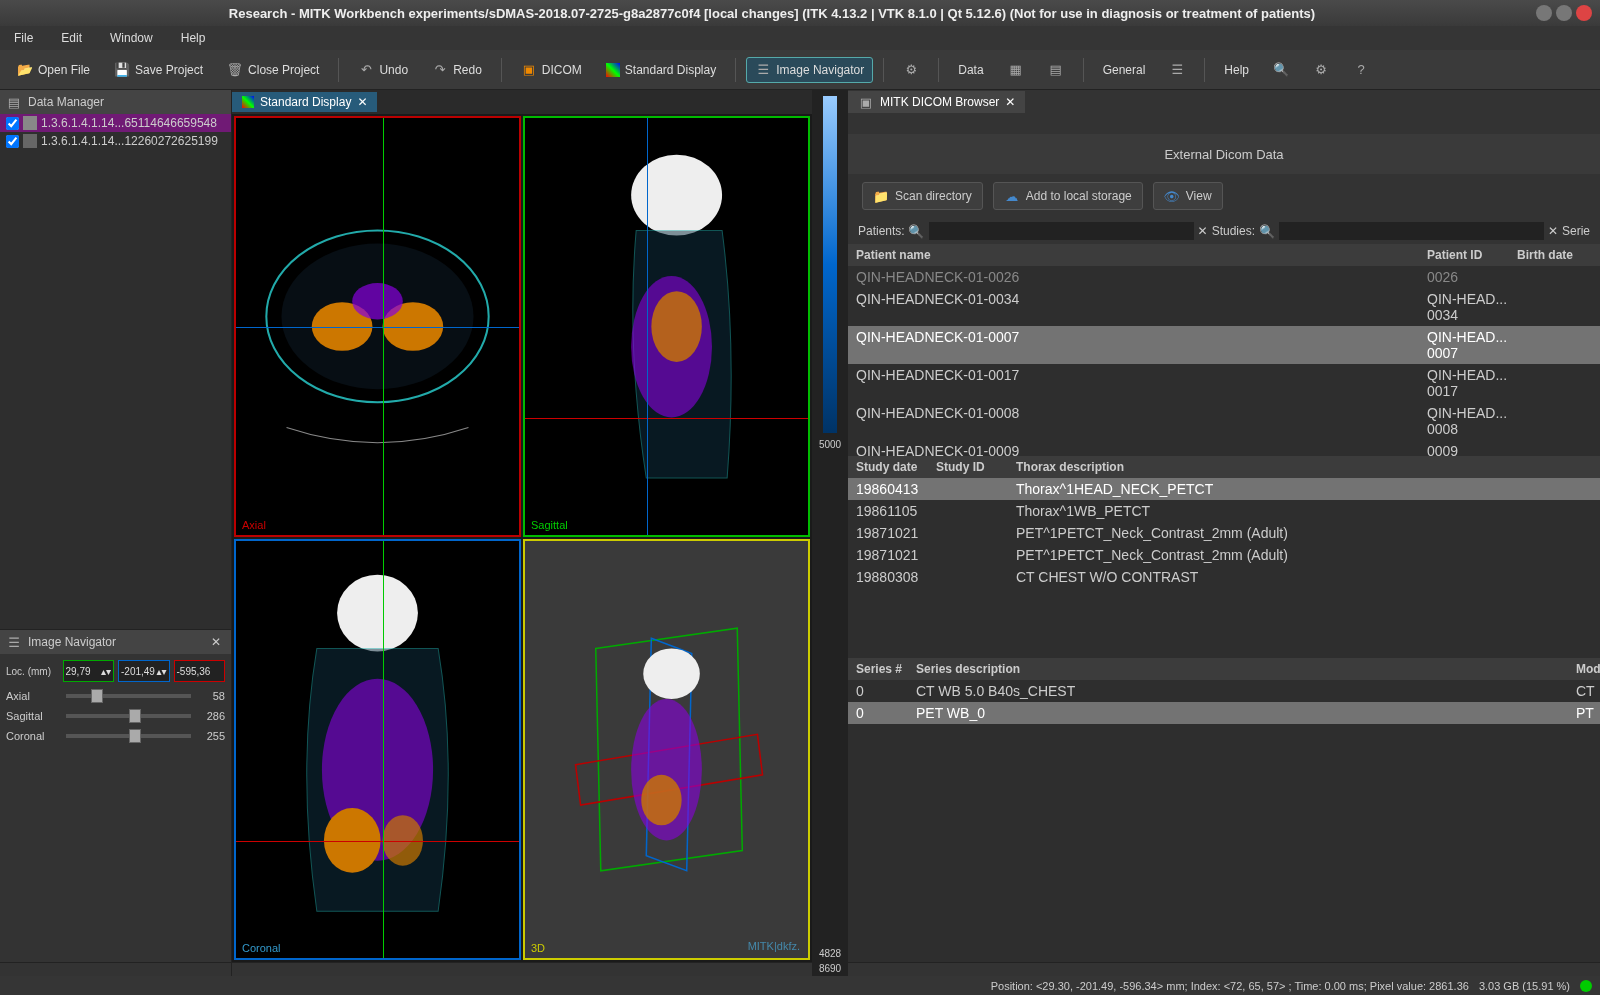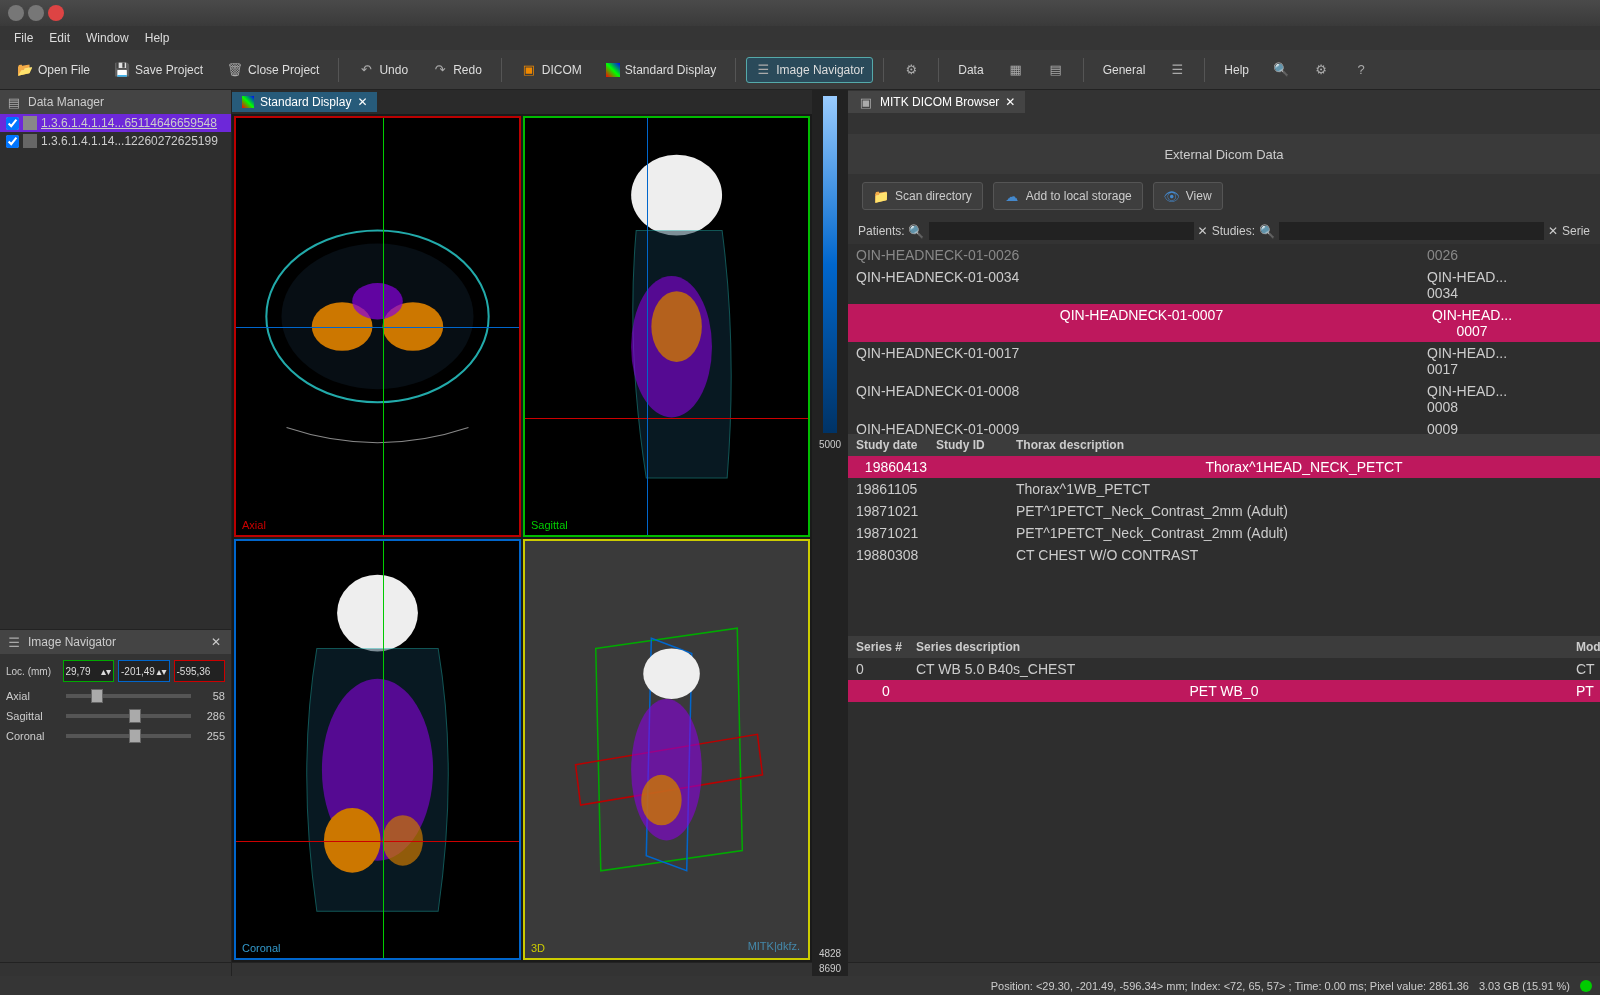--- a/index.html
+++ b/index.html
@@ -1,35 +1,35 @@
 <!DOCTYPE html>
 <html><head>
 <meta charset="utf-8">
 <style>
 * { box-sizing: border-box; margin: 0; padding: 0; }
 body { font-family: "Segoe UI", Arial, sans-serif; font-size: 12px; background: #2c2c2c; color: #ccc; width: 1600px; height: 995px; overflow: hidden; }
 .titlebar { height: 26px; background: linear-gradient(#4a4a4a,#3a3a3a); display: flex; align-items: center; padding: 0 8px; color: #eee; font-size: 13px; }
 .titlebar-text { flex: 1; text-align: center; font-weight: bold; }
 .win-btns { display: flex; gap: 4px; }
 .win-btn { width: 16px; height: 16px; border-radius: 50%; }
-.menubar { height: 24px; background: #353535; display: flex; align-items: center; padding: 0 6px; gap: 0; }
+.menubar { height: 24px; background: #353535; display: flex; align-items: center; padding: 0 6px; gap: 12px; }
 .menu-item { padding: 3px 8px; color: #ddd; cursor: pointer; }
 .toolbar { height: 40px; background: #3a3a3a; display: flex; align-items: center; padding: 0 8px; gap: 6px; border-bottom: 1px solid #222; }
 .tb-btn { display: flex; align-items: center; gap: 5px; padding: 4px 8px; color: #ddd; cursor: pointer; border: 1px solid transparent; border-radius: 3px; }
 .tb-btn.active { background: #2a4a5a; border-color: #5aa; }
 .tb-sep { width: 1px; height: 24px; background: #555; margin: 0 4px; }
 .icon { width: 16px; height: 16px; display: inline-flex; align-items: center; justify-content: center; font-size: 13px; color: #aaa; }
 .main { display: flex; height: 886px; }
 .left-panel { width: 232px; background: #333; display: flex; flex-direction: column; border-right: 1px solid #222; }
 .panel-header { height: 24px; background: #444; display: flex; align-items: center; padding: 0 6px; gap: 6px; font-size: 12px; }
 .panel-header .title { flex: 1; }
 .panel-header .close { cursor: pointer; padding: 0 4px; }
 .data-tree { flex: none; height: 516px; background: #2e2e2e; overflow: auto; border-bottom: 1px solid #222; }
 .tree-item { display: flex; align-items: center; padding: 2px 6px; gap: 4px; }
-.tree-item.sel { background: #6d28d9; text-decoration: underline; }
+.tree-item.sel { background: #701a75; }
 .tree-item input[type=checkbox] { width: 13px; height: 13px; }
 .tree-item .cube { width: 14px; height: 14px; background: #888; }
 .nav-panel { flex: 1; background: #333; padding: 6px; }
 .nav-row { display: flex; align-items: center; gap: 4px; margin-bottom: 8px; }
 .nav-row label { width: 60px; font-size: 10px; }
 .spin { width: 58px; height: 22px; background: #222; border: 1px solid #555; color: #ddd; font-size: 10px; padding: 0 2px; display: flex; align-items: center; justify-content: space-between; }
 .spin.green { border-color: #0a0; }
 .spin.blue { border-color: #06c; }
 .spin.red { border-color: #c00; text-align: right; }
 .slider-row { display: flex; align-items: center; gap: 6px; margin-bottom: 8px; }
@@ -58,41 +58,42 @@
 .strip-num { font-size: 10px; color: #ccc; padding: 2px 0; }
 .right-panel { flex: 1; background: #333; display: flex; flex-direction: column; }
 .dicom-header { height: 40px; display: flex; align-items: center; justify-content: center; background: #3a3a3a; font-size: 13px; }
 .dicom-btn-row { display: flex; gap: 10px; padding: 8px 14px; }
 .dicom-btn { display: flex; align-items: center; gap: 6px; padding: 5px 10px; background: #3e3e3e; border: 1px solid #555; border-radius: 3px; cursor: pointer; }
 .filter-row { display: flex; align-items: center; gap: 4px; padding: 4px 10px; font-size: 12px; }
 .filter-row input { background: #222; border: none; color: #ddd; flex: 1; height: 18px; padding: 0 4px; }
 .table-head { display: flex; background: #3c3c3c; padding: 4px 8px; font-weight: bold; font-size: 12px; }
 .table-body { background: #2e2e2e; overflow: hidden; }
 .row { display: flex; padding: 3px 8px; font-size: 14px; }
-.row.sel { background: #be185d; color: #fff; text-align: center; }
+.row.sel { background: #737373; color: #fff; }
 .row.dim { color: #888; }
 .col-name { flex: 1; }
 .col-id { width: 90px; }
 .col-bd { width: 75px; }
 .col-sdate { width: 80px; }
 .col-sid { width: 80px; }
 .col-sdesc { flex: 1; }
 .col-ser { width: 60px; }
 .col-serd { flex: 1; }
 .col-mod { width: 60px; padding-left: 44px; }
 .statusbar { height: 19px; background: #353535; display: flex; align-items: center; justify-content: flex-end; padding: 0 8px; font-size: 11px; gap: 10px; }
 .status-led { width: 12px; height: 12px; border-radius: 50%; background: #0c0; }
 .scrollbar-h { height: 14px; background: #333; border-top: 1px solid #222; }
 svg { width: 100%; height: 100%; }
 .mitk-logo { position: absolute; bottom: 6px; right: 8px; font-size: 11px; color: #48a; }
 </style>
 </head>
 <body>
 
 <div class="titlebar">
+  <span class="titlebar-text">Research - MITK Workbench experiments/sDMAS-2018.07-2725-g8a2877c0f4 [local changes] (ITK 4.13.2 | VTK 8.1.0 | Qt 5.12.6) (Not for use in diagnosis or treatment of patients)</span>
   <div class="win-btns">
     <div class="win-btn" style="background:#777"></div>
     <div class="win-btn" style="background:#777"></div>
     <div class="win-btn" style="background:#d44"></div>
   </div>
 </div>
 
 <div class="menubar">
   <div class="menu-item">File</div>
   <div class="menu-item">Edit</div>
@@ -337,20 +338,25 @@
       <span>Patients:</span>
       <span class="icon">🔍</span>
       <input style="">
       <span>✕</span>
       <span>Studies:</span>
       <span class="icon">🔍</span>
       <input style="width: 100px;">
       <span>✕</span>
       <span>Serie</span>
     </div>
+    <div class="table-head">
+      <div class="col-name">Patient name</div>
+      <div class="col-id">Patient ID</div>
+      <div class="col-bd">Birth date</div>
+    </div>
     <div class="table-body" id="patient-rows" style="height:190px">
         <div class="row dim">
           <div class="col-name">QIN-HEADNECK-01-0026</div>
           <div class="col-id">0026</div>
           <div class="col-bd"></div>
         </div>
         <div class="row">
           <div class="col-name">QIN-HEADNECK-01-0034</div>
           <div class="col-id">QIN-HEAD... 0034</div>
           <div class="col-bd"></div>

